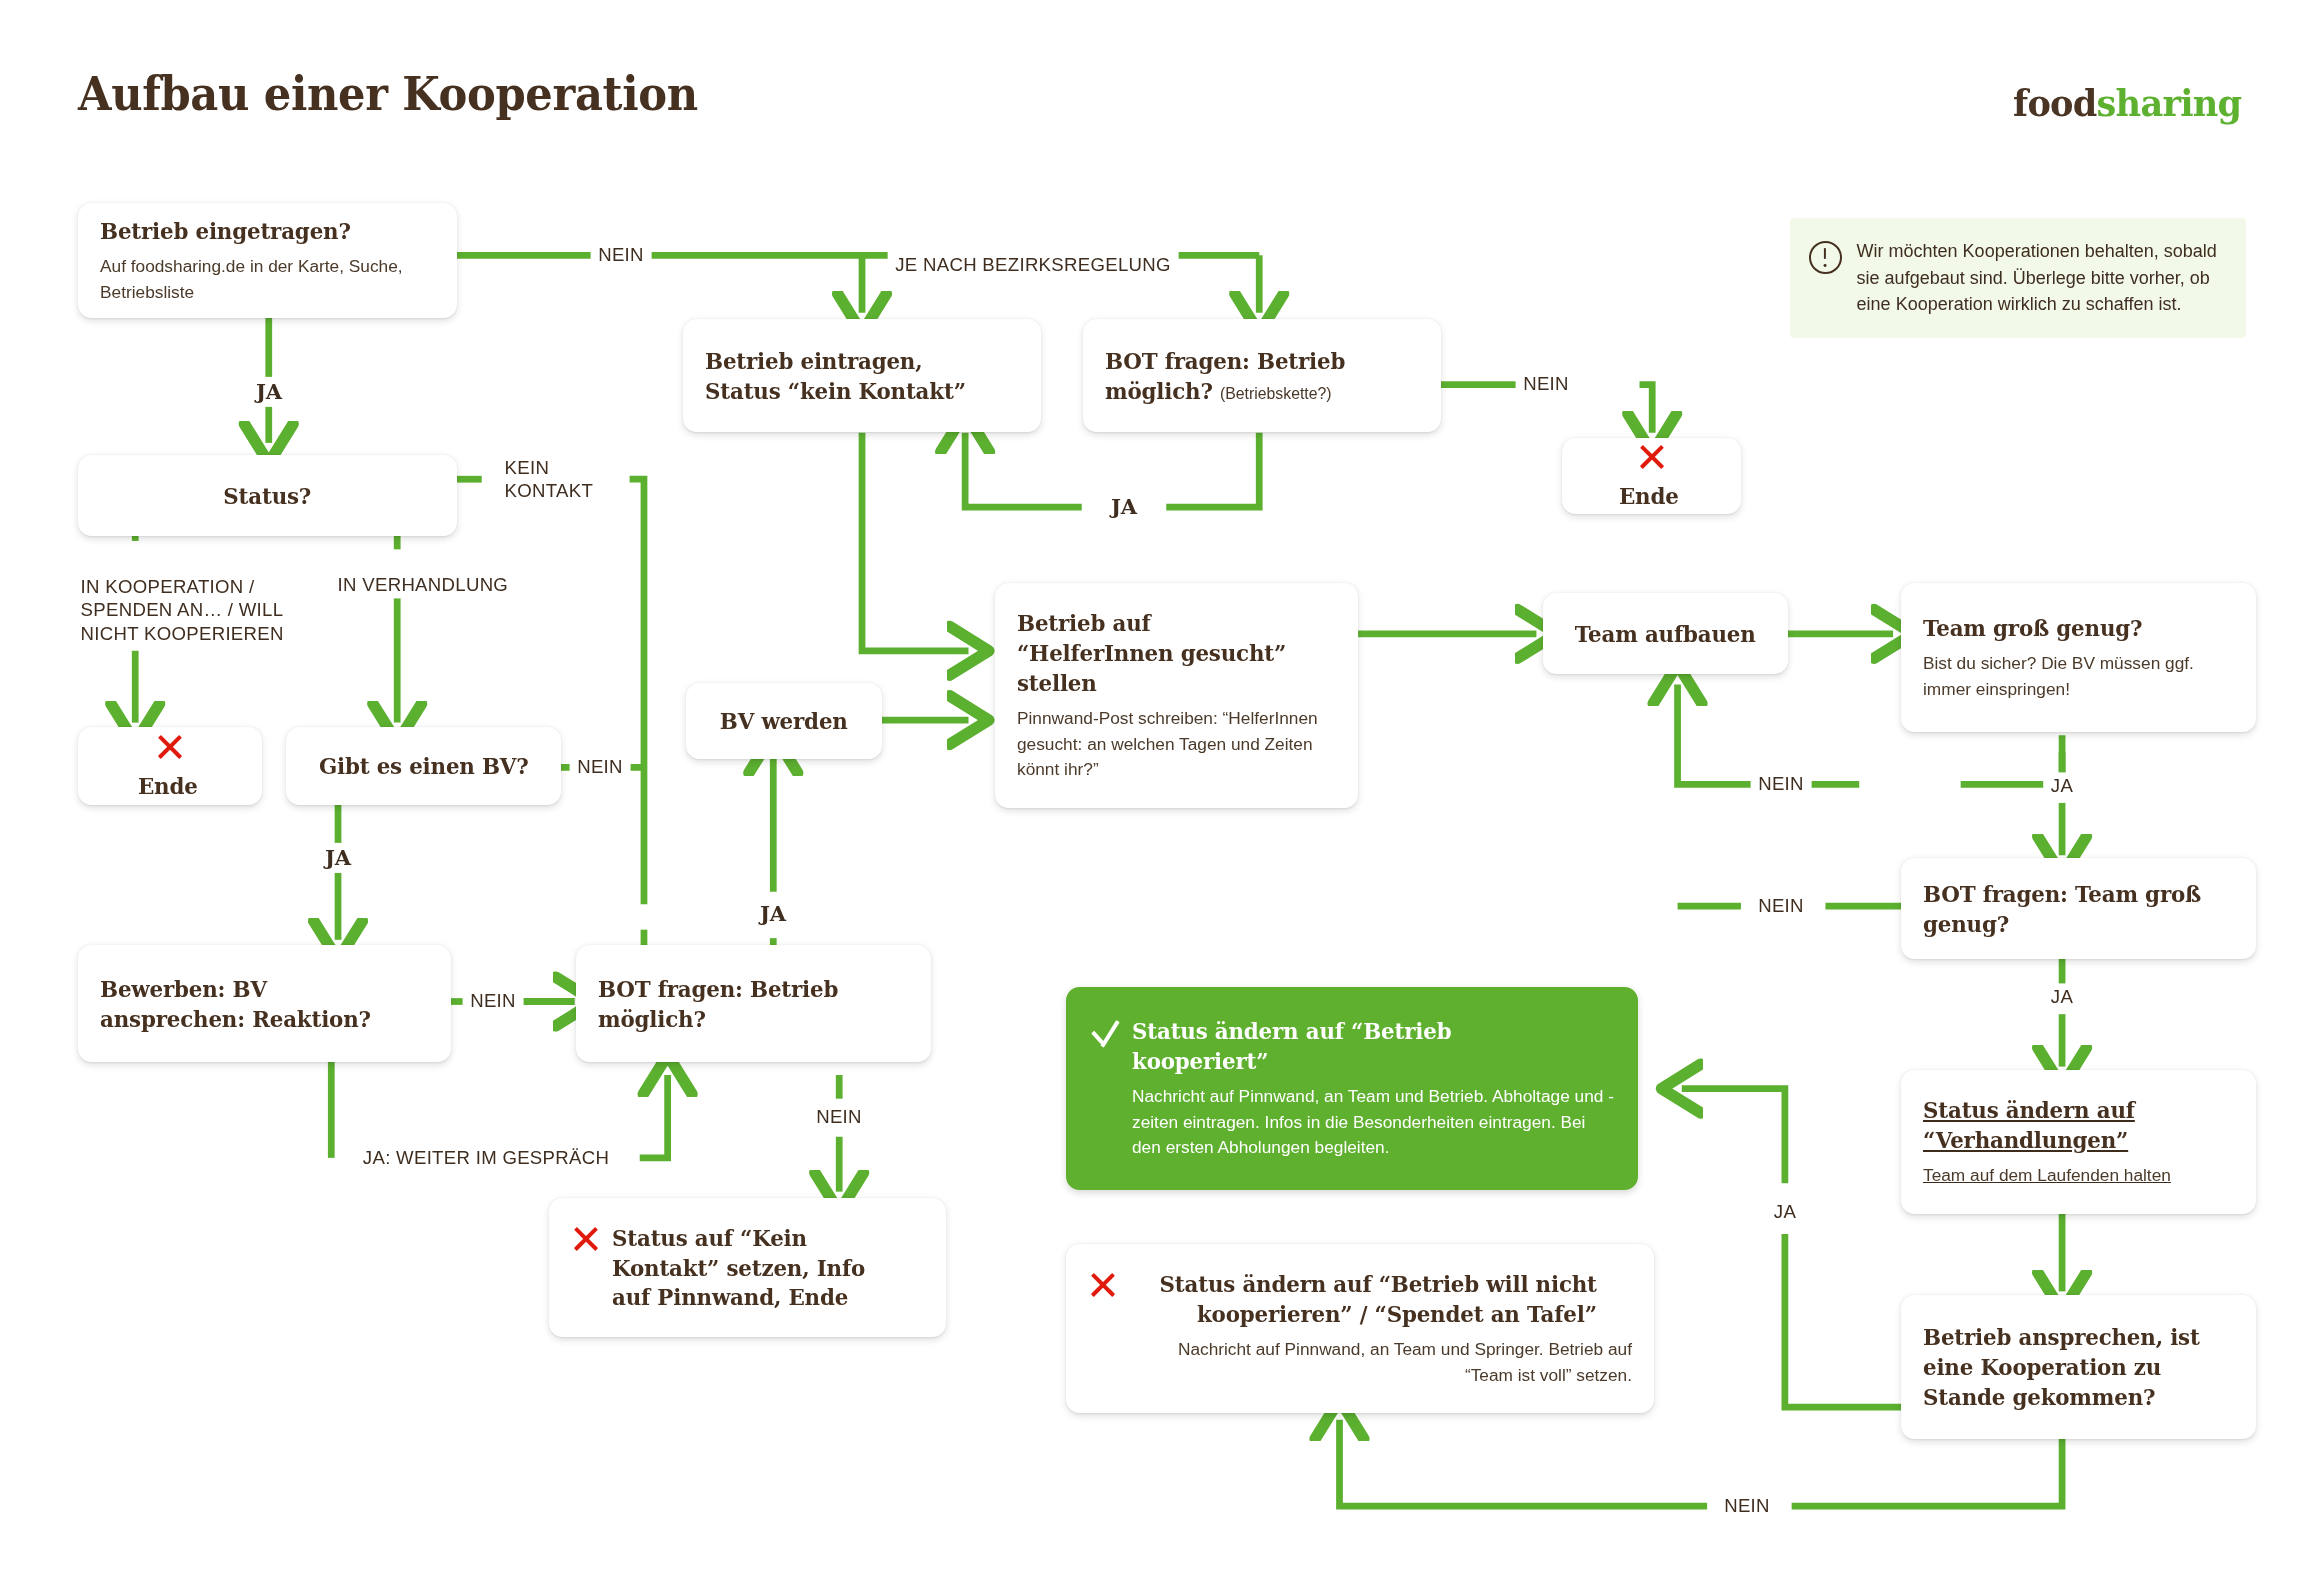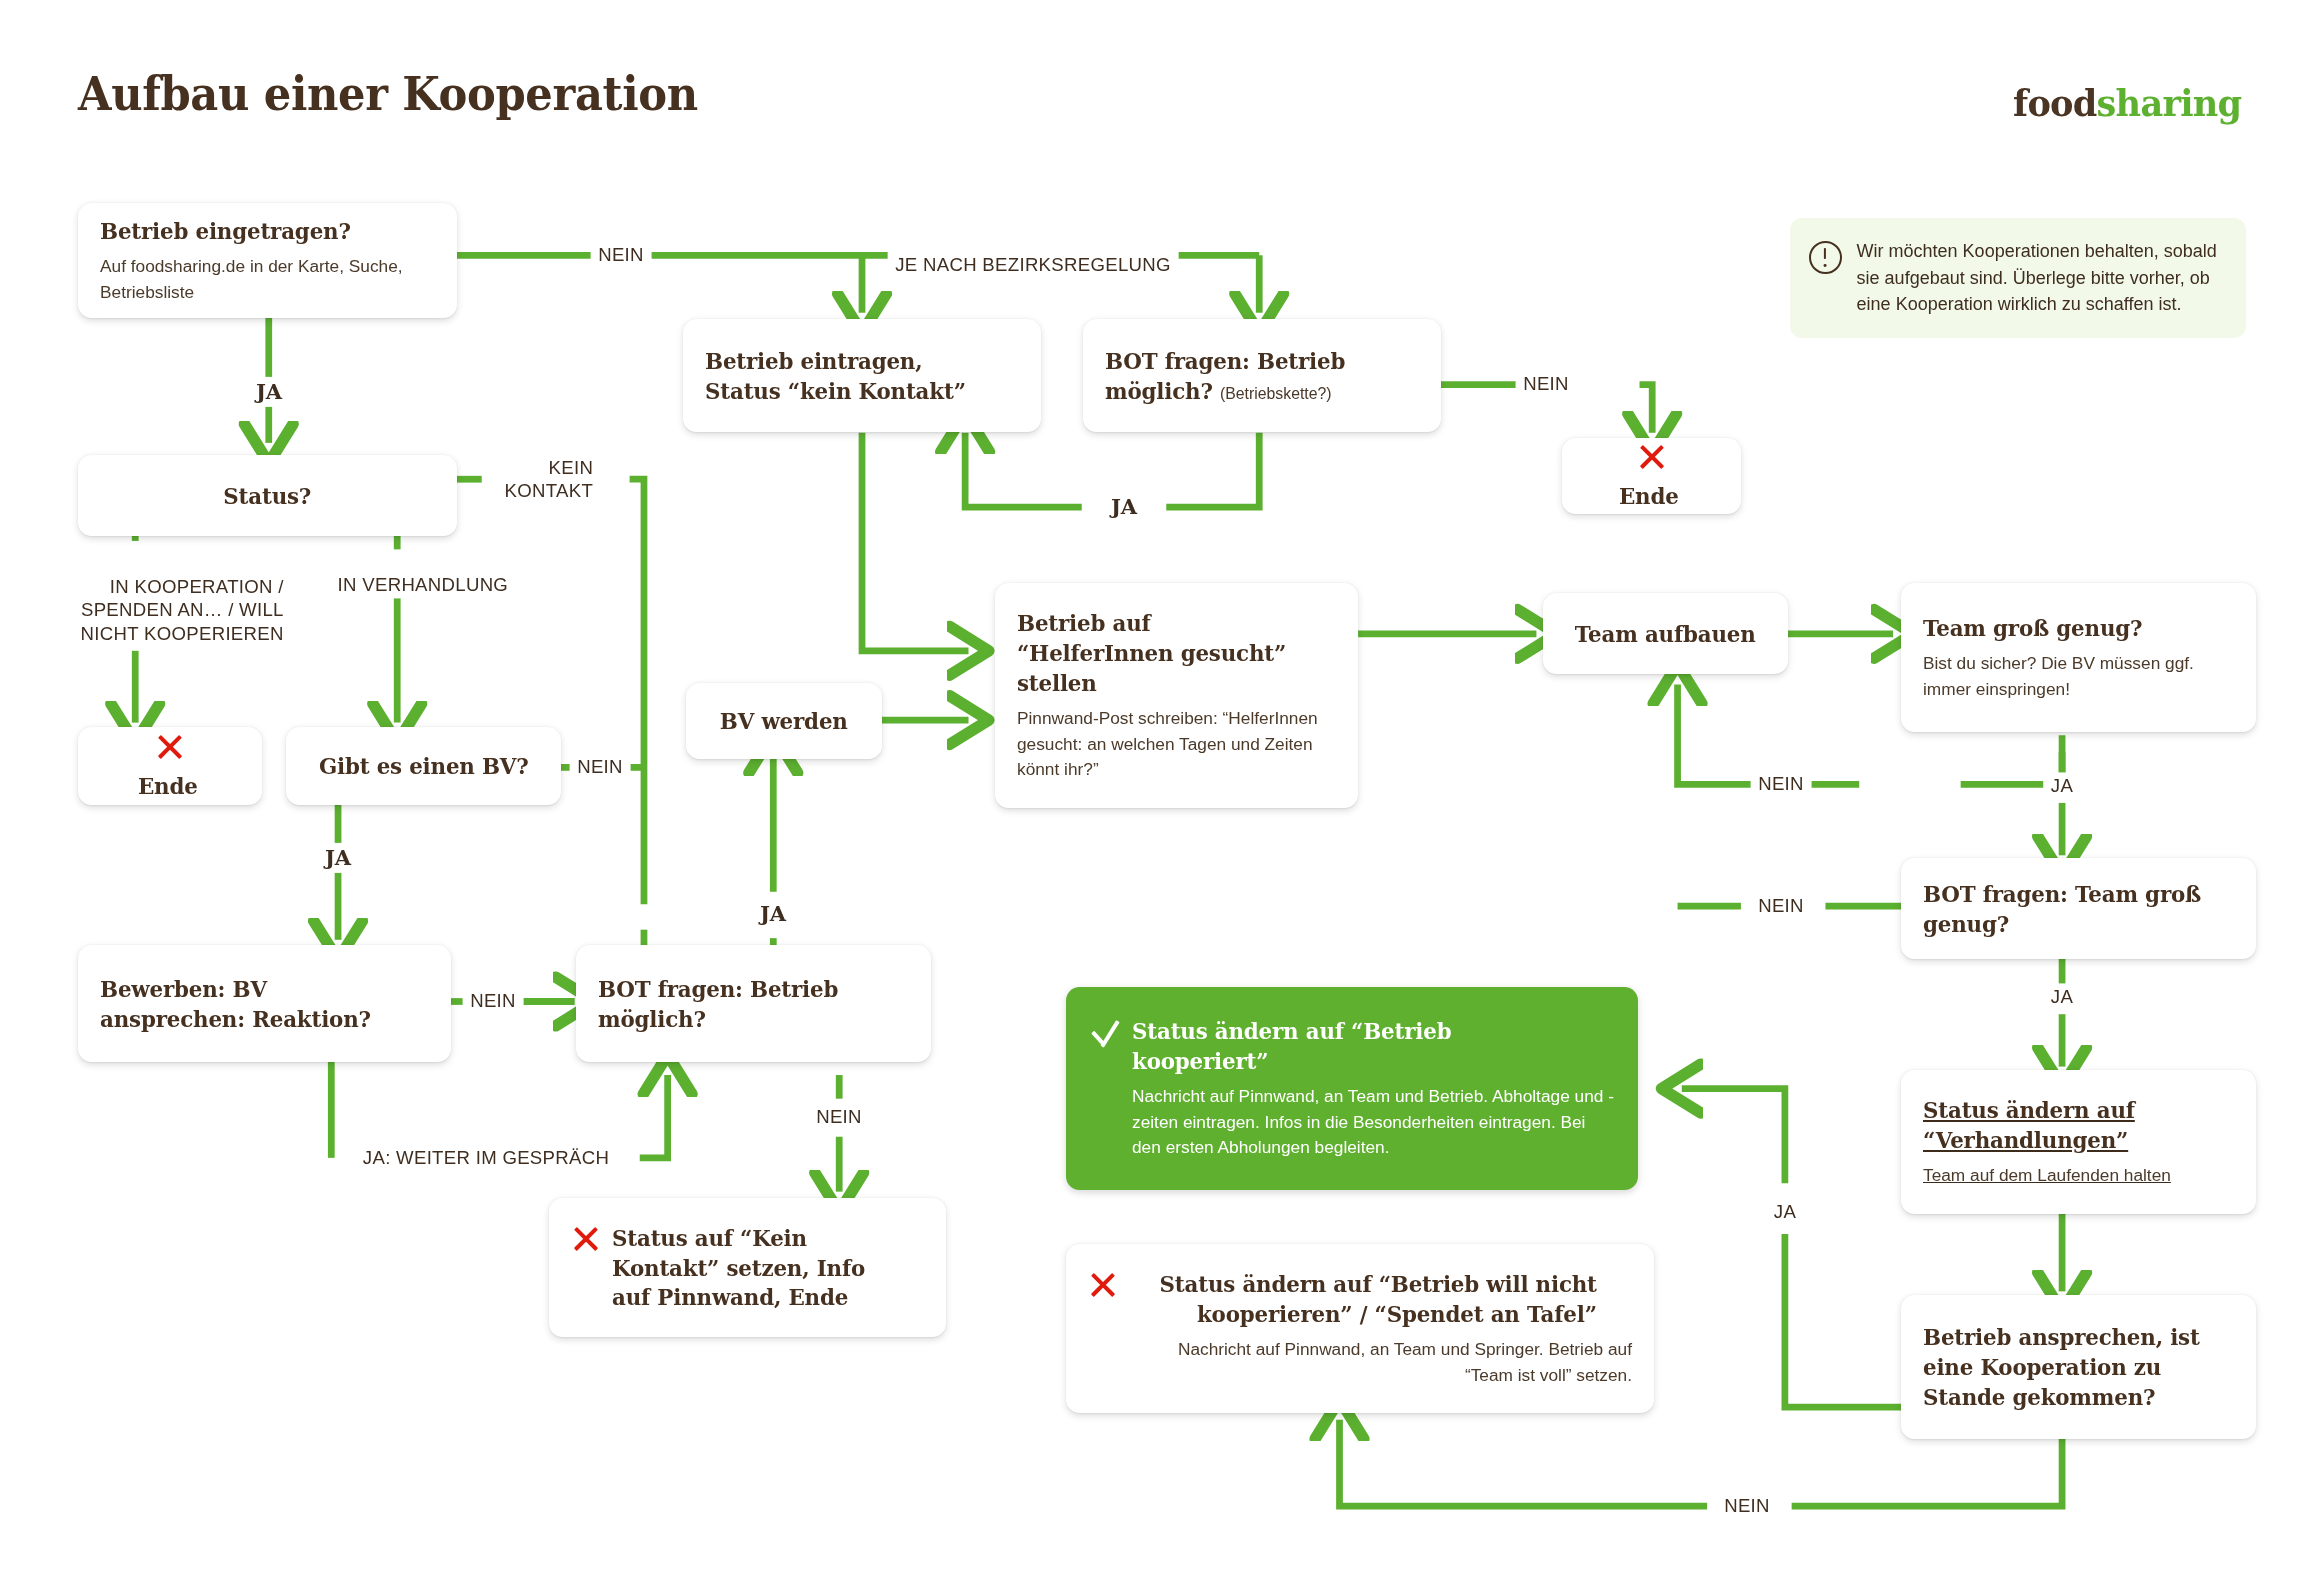--- a/index.html
+++ b/index.html
@@ -114,21 +114,21 @@
   .endnode{
     display:flex;align-items:center;justify-content:center;gap:10px;
   }
   .endnode .n-title{font-size:23px;}
 
   
   #info-callout{
     position:absolute;
     left:1790px;top:218px;width:456px;
     background:#f2f9e8;
-    border-radius:12px;
+    border-radius:4px;
     padding:20px 22px 20px 18.6px;
     box-sizing:border-box;
     display:flex;gap:15px;align-items:flex-start;
   }
   .icon-info{
     flex:0 0 auto;width:29px;height:29px;border:2.1px solid #463121;border-radius:50%;
     position:relative;margin-top:2.5px;
   }
   .icon-info::before{
     content:"";position:absolute;left:50%;top:5px;transform:translateX(-50%);
@@ -156,21 +156,21 @@
     line-height:1.28;
     transform:translate(-50%,-50%);
     text-align:center;
   }
   .edge-label.serif-lbl{
     font-family:"DejaVu Serif","Liberation Serif",serif;
     font-weight:700;
     font-size:21px;
     letter-spacing:0;
   }
-  .edge-label.lft{transform:translate(0,-50%);text-align:right;}
+  .edge-label.lft{transform:translate(0,-50%);text-align:left;}
 </style>
 </head>
 <body>
 
 <div id="canvas">
 
   <div id="page-title">Aufbau einer Kooperation</div>
 
   <div id="logo">
     <span class="brand-food">food</span><span class="brand-sharing">sharing</span>

